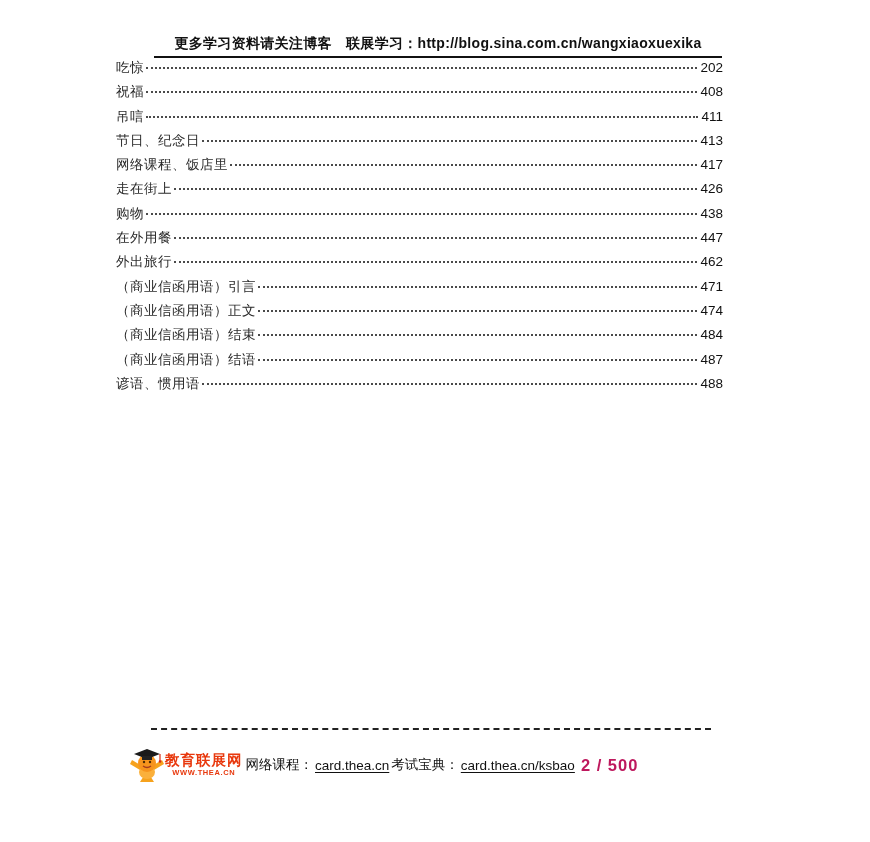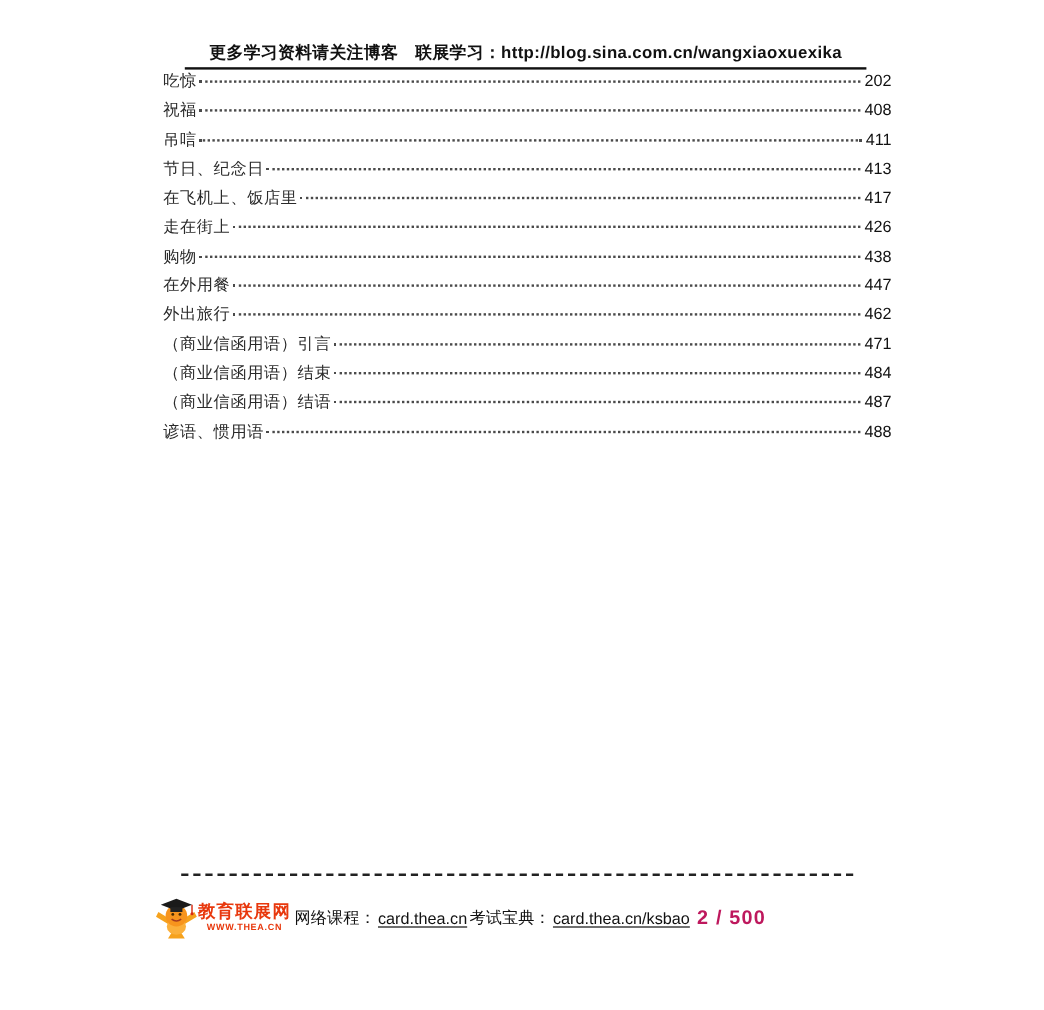--- a/index.html
+++ b/index.html
@@ -26,21 +26,21 @@
     white-space: nowrap;
     color: #111;
     border-bottom: 2px solid #111;
     padding-bottom: 3px;
   }
 
   
   .toc {
     position: absolute;
     top: 59px;
-    left: 136px;
+    left: 116px;
     width: 607px;
     text-align: center;
   }
   .toc-row {
     display: flex;
     align-items: baseline;
     height: 24.3px;
     font-size: 13.5px;
     color: #2a2a2a;
   }
@@ -145,21 +145,21 @@
       <span class="toc-page">411</span>
     </div>
 
     <div class="toc-row">
       <span class="toc-title">节日、纪念日</span>
       <span class="toc-leader"></span>
       <span class="toc-page">413</span>
     </div>
 
     <div class="toc-row">
-      <span class="toc-title">在飞机上、饭店里</span>
+      <span class="toc-title">网络课程、饭店里</span>
       <span class="toc-leader"></span>
       <span class="toc-page">417</span>
     </div>
 
     <div class="toc-row">
       <span class="toc-title">走在街上</span>
       <span class="toc-leader"></span>
       <span class="toc-page">426</span>
     </div>
 
@@ -181,20 +181,25 @@
       <span class="toc-page">462</span>
     </div>
 
 
     <div class="toc-row">
       <span class="toc-title">（商业信函用语）引言</span>
       <span class="toc-leader"></span>
       <span class="toc-page">471</span>
     </div>
 
+    <div class="toc-row">
+      <span class="toc-title">（商业信函用语）正文</span>
+      <span class="toc-leader"></span>
+      <span class="toc-page">474</span>
+    </div>
 
     <div class="toc-row">
       <span class="toc-title">（商业信函用语）结束</span>
       <span class="toc-leader"></span>
       <span class="toc-page">484</span>
     </div>
 
     <div class="toc-row">
       <span class="toc-title">（商业信函用语）结语</span>
       <span class="toc-leader"></span>

